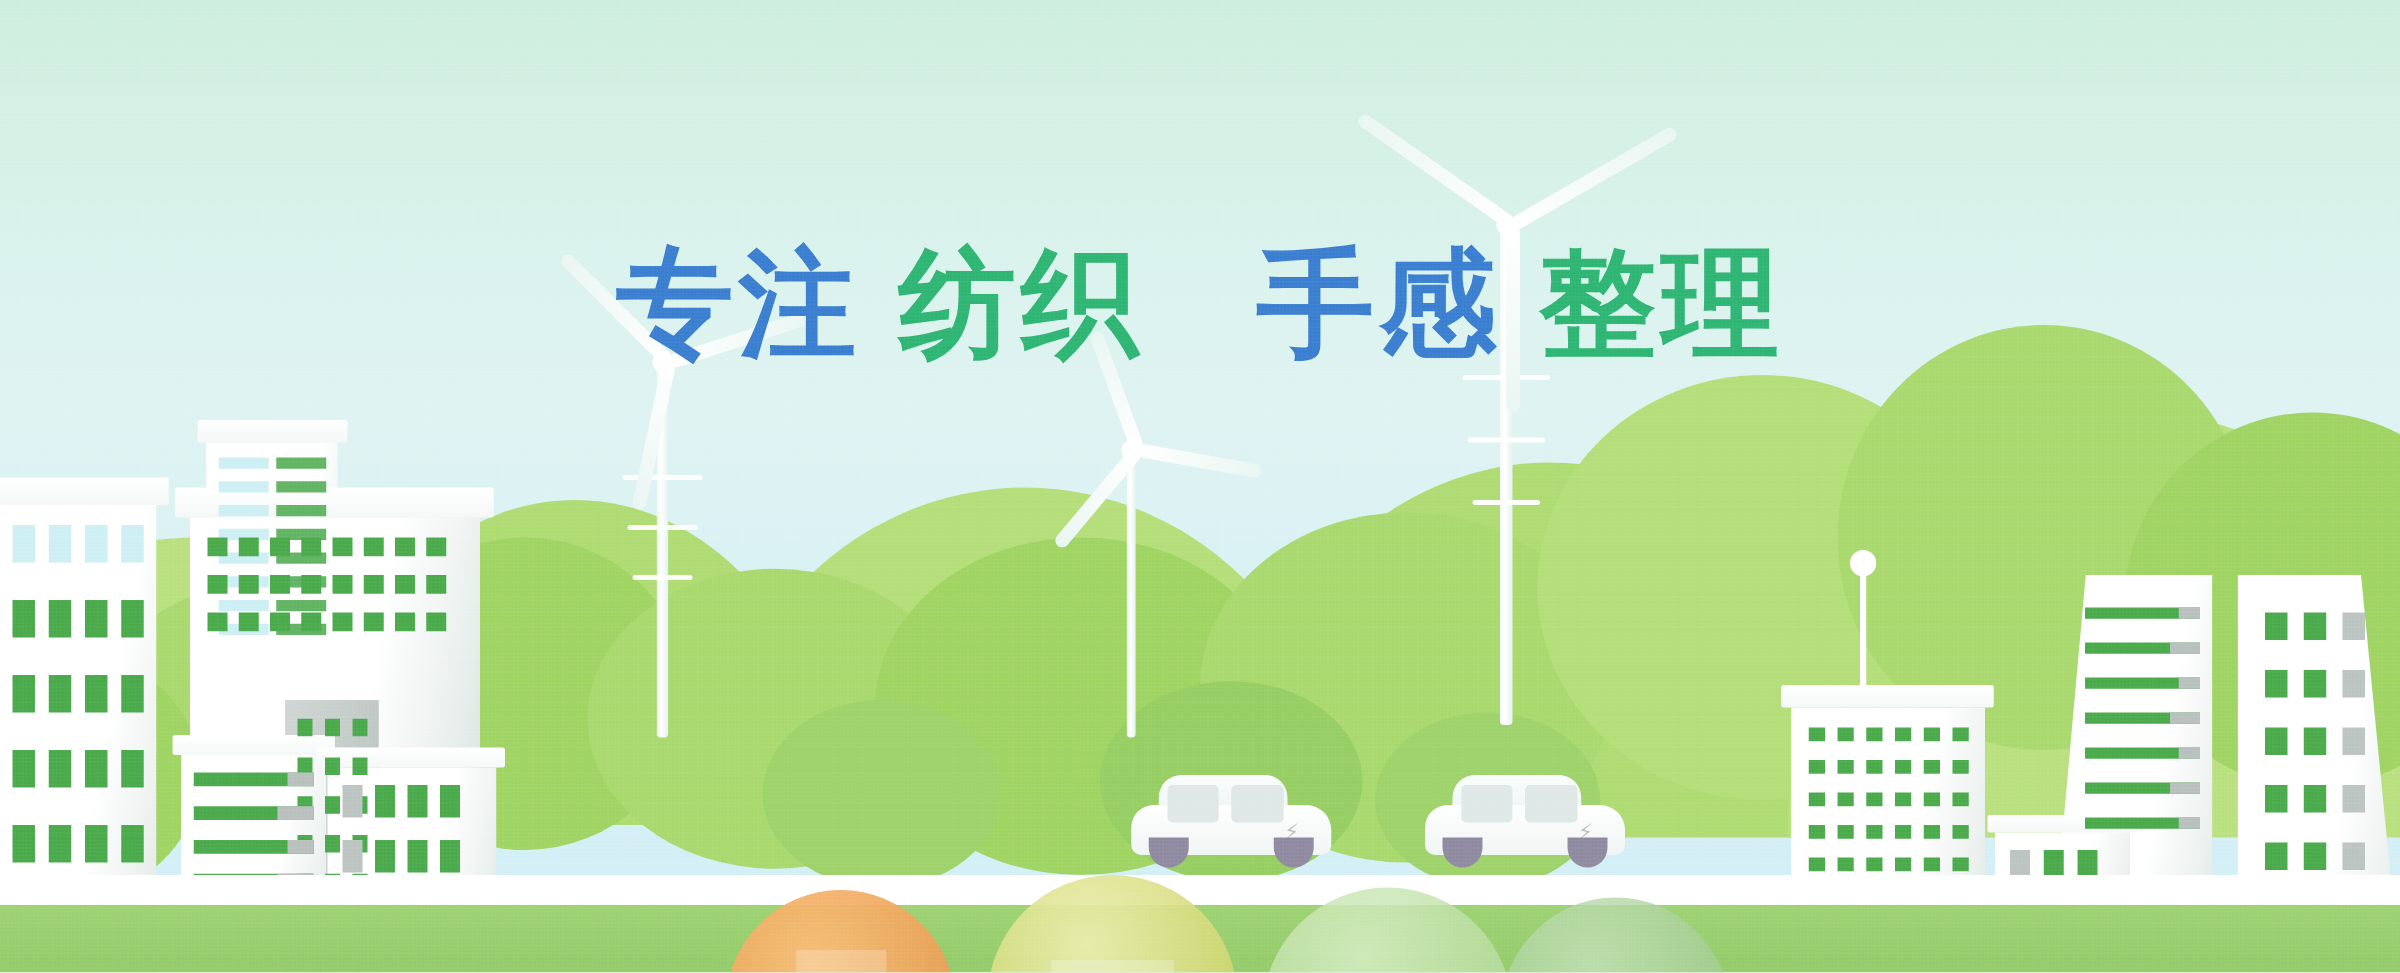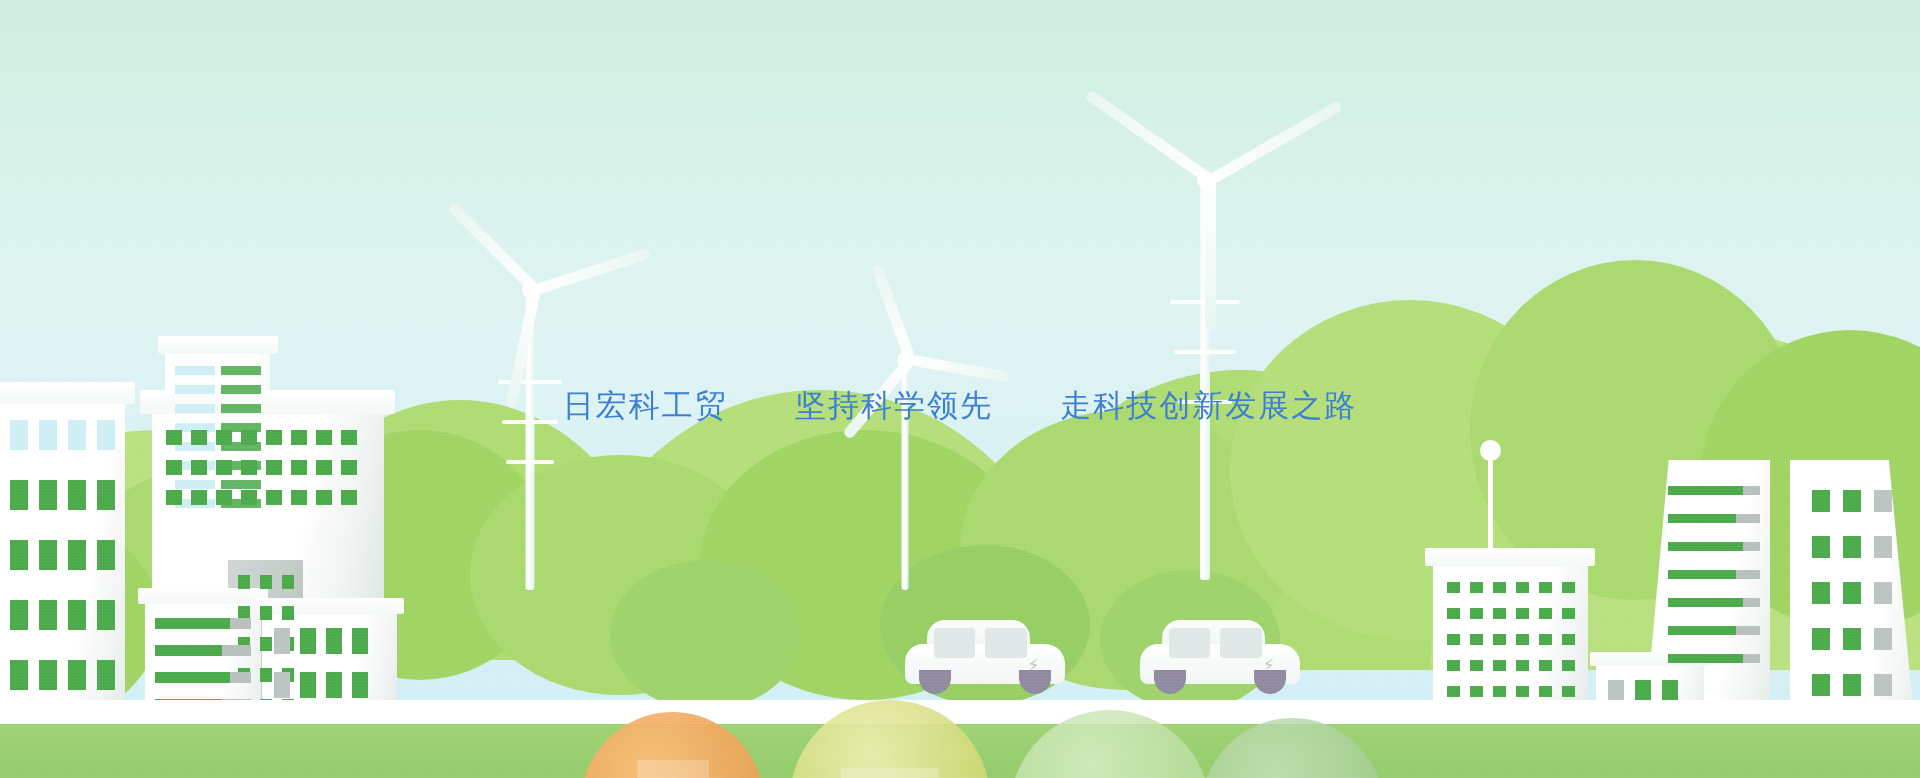--- a/index.html
+++ b/index.html
@@ -190,28 +190,28 @@
     <div class="mast" style="height:400px; width:10px;"></div>
     <div class="t-lat" style="top:120px; width:70px;"></div>
     <div class="t-lat" style="top:170px; width:62px;"></div>
     <div class="t-lat" style="top:220px; width:54px;"></div>
     <div class="blade" style="height:150px; transform:rotate(0deg);"></div>
     <div class="blade" style="height:150px; transform:rotate(125deg);"></div>
     <div class="blade" style="height:150px; transform:rotate(240deg);"></div>
     <div class="hub"></div>
   </div>
 
-
-  <div class="subline">
-    <span>日宏科工贸</span>
-    <span class="sub-gap"></span>
-    <span>坚持科学领先</span>
-    <span class="sub-gap"></span>
-    <span>走科技创新发展之路</span>
-  </div>
+  <div class="headline">
+    <span class="hl-blue">专注</span>
+    <span class="hl-green">纺织</span>
+    <span class="hl-gap"></span>
+    <span class="hl-blue">手感</span>
+    <span class="hl-green">整理</span>
+  </div>
+
 
   <div class="cap" style="left:-15px; top:382px; width:150px; height:22px;"></div>
   <div class="bldg" style="left:-5px; top:404px; width:130px; height:374px;"></div>
   <div class="wingrid" style="left:10px; top:420px; width:105px; height:350px;
               grid-template-columns:repeat(4,18px); grid-auto-rows:30px;
               column-gap:11px; row-gap:30px;">
     <div class="win cy"></div>
       <div class="win cy"></div>
       <div class="win cy"></div>
       <div class="win cy"></div>

